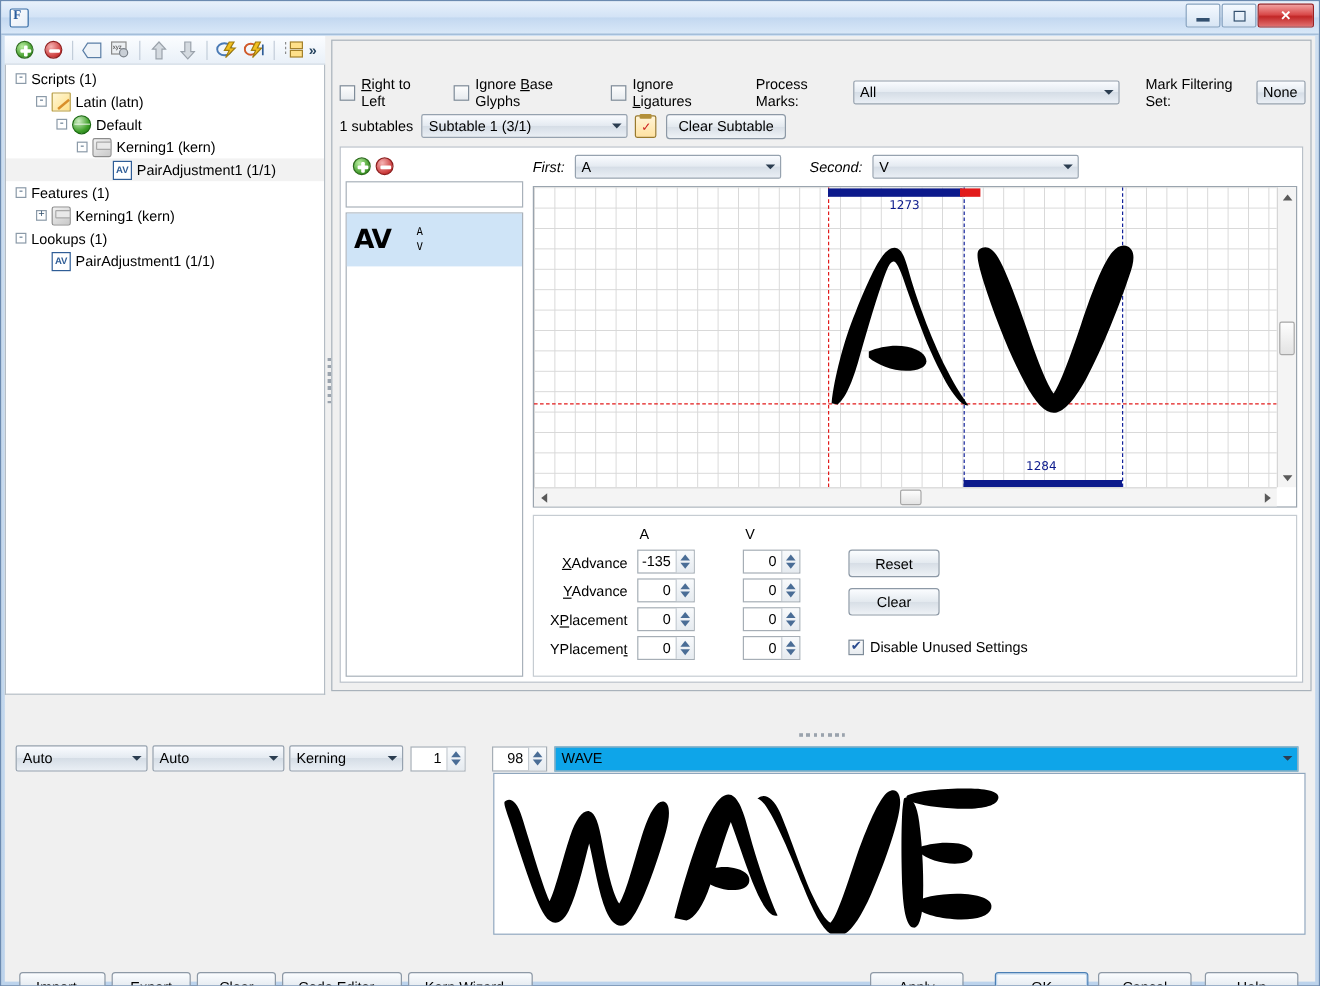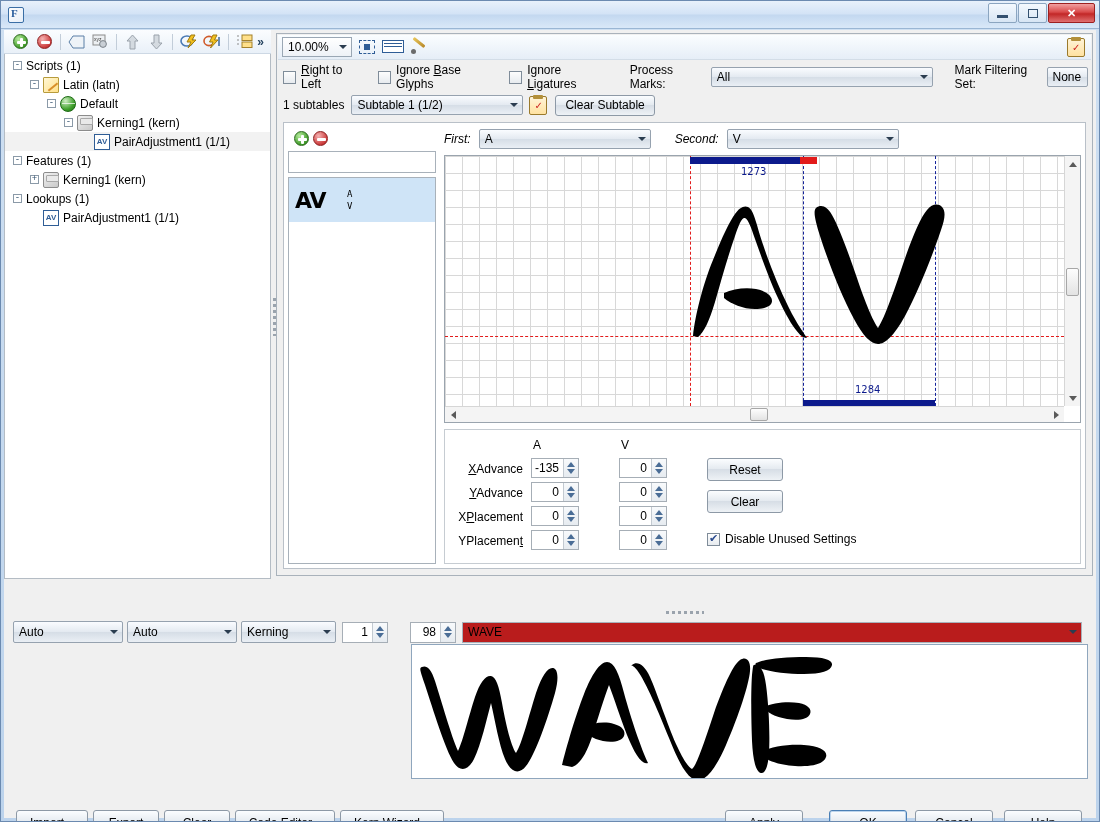--- a/index.html
+++ b/index.html
@@ -372,34 +372,20 @@
           </div>
         </div>
     </div>
 
     <div class="vsplit">
         <div class="dots"></div>
       </div>
 
     <div class="rpanel">
 
-      <div class="zoombar">
-        <div class="combo zc">
-          <span>10.00%</span>
-          <span class="arrow">
-              <span class="caret"></span>
-            </span>
-        </div>
-        <div class="zicon zi-fit"></div>
-        <div class="zicon">
-            <div class="zi-grid"></div>
-          </div>
-        <div class="zicon zi-pen"></div>
-        <div class="clipbtn"></div>
-      </div>
 
       <div class="optrow">
         <div class="opt">
           <span class="chk"></span>
           <span class="lbl"><span class="u">R</span>ight to Left</span>
         </div>
         <div class="opt">
           <span class="chk"></span>
           <span class="lbl">Ignore <span class="u">B</span>ase Glyphs</span>
         </div>
@@ -416,21 +402,21 @@
         </div>
         <span class="lbl" style="margin-left:22px;margin-right:6px;">Mark Filtering Set:</span>
         <div class="combo cmbbtn" style="width:46px;padding-left:5px;">
           <span>None</span>
         </div>
       </div>
 
       <div class="subrow">
         <span class="lbl" style="margin-right:7px;">1 subtables</span>
         <div class="combo cmbbtn" style="width:172px;">
-          <span>Subtable 1 (1/2)</span>
+          <span>Subtable 1 (3/1)</span>
           <span class="arrow">
               <span class="caret"></span>
             </span>
         </div>
         <div style="position:relative;width:22px;height:21px;margin-left:5px;">
           <div class="clipbtn" style="position:absolute;left:1px;top:1px;"></div>
         </div>
         <div class="btn" style="margin-left:5px;">Clear Subtable</div>
       </div>
 
@@ -624,21 +610,21 @@
             <span class="tri down"></span>
           </span>
       </div>
       <div class="spin" style="position:static; width:46px; height:21px; margin-left:22px;">
         <span class="val">98</span>
         <span class="arrows">
             <span class="tri up"></span>
             <span class="tri down"></span>
           </span>
       </div>
-      <div class="combo" style="width:620px; margin-left:6px; height:21px; background:#b91c1c; border:1px solid #a8b1ba;">
+      <div class="combo" style="width:620px; margin-left:6px; height:21px; background:#0ea5e9; border:1px solid #a8b1ba;">
         <span>WAVE</span>
         <span class="arrow">
             <span class="caret"></span>
           </span>
       </div>
     </div>
 
 
     <div class="previewbox">
       <svg class="previewsvg" width="680" height="133" viewBox="0 0 680 133" style="position:absolute;left:0;top:0;">

